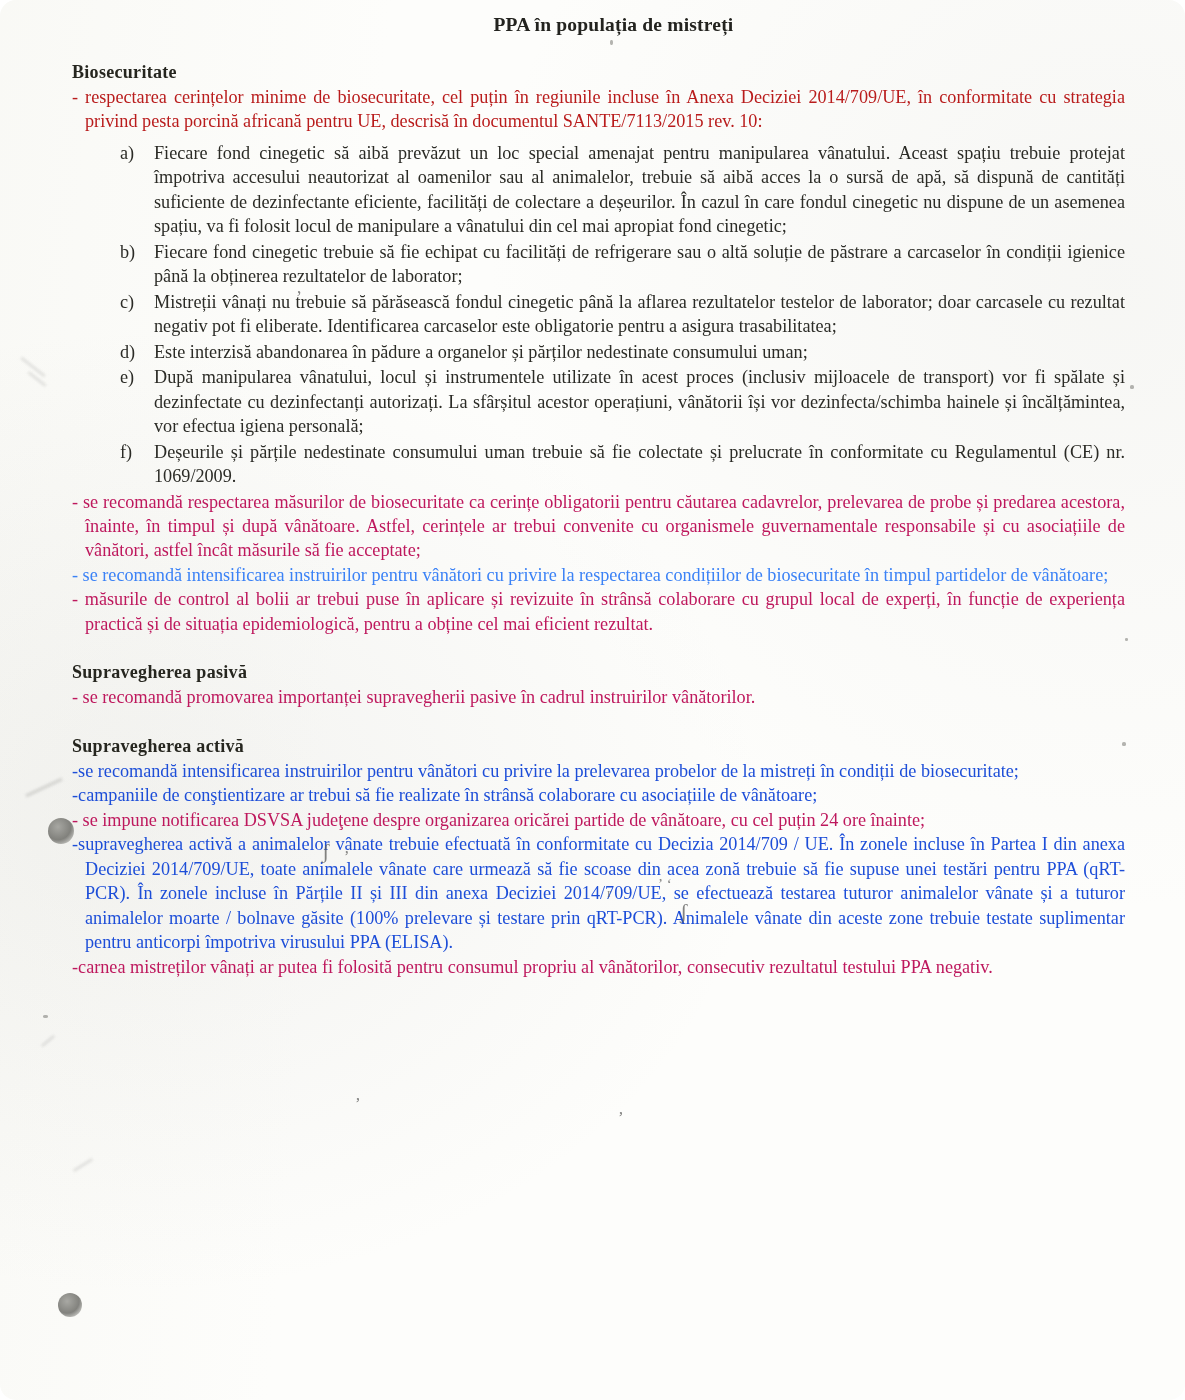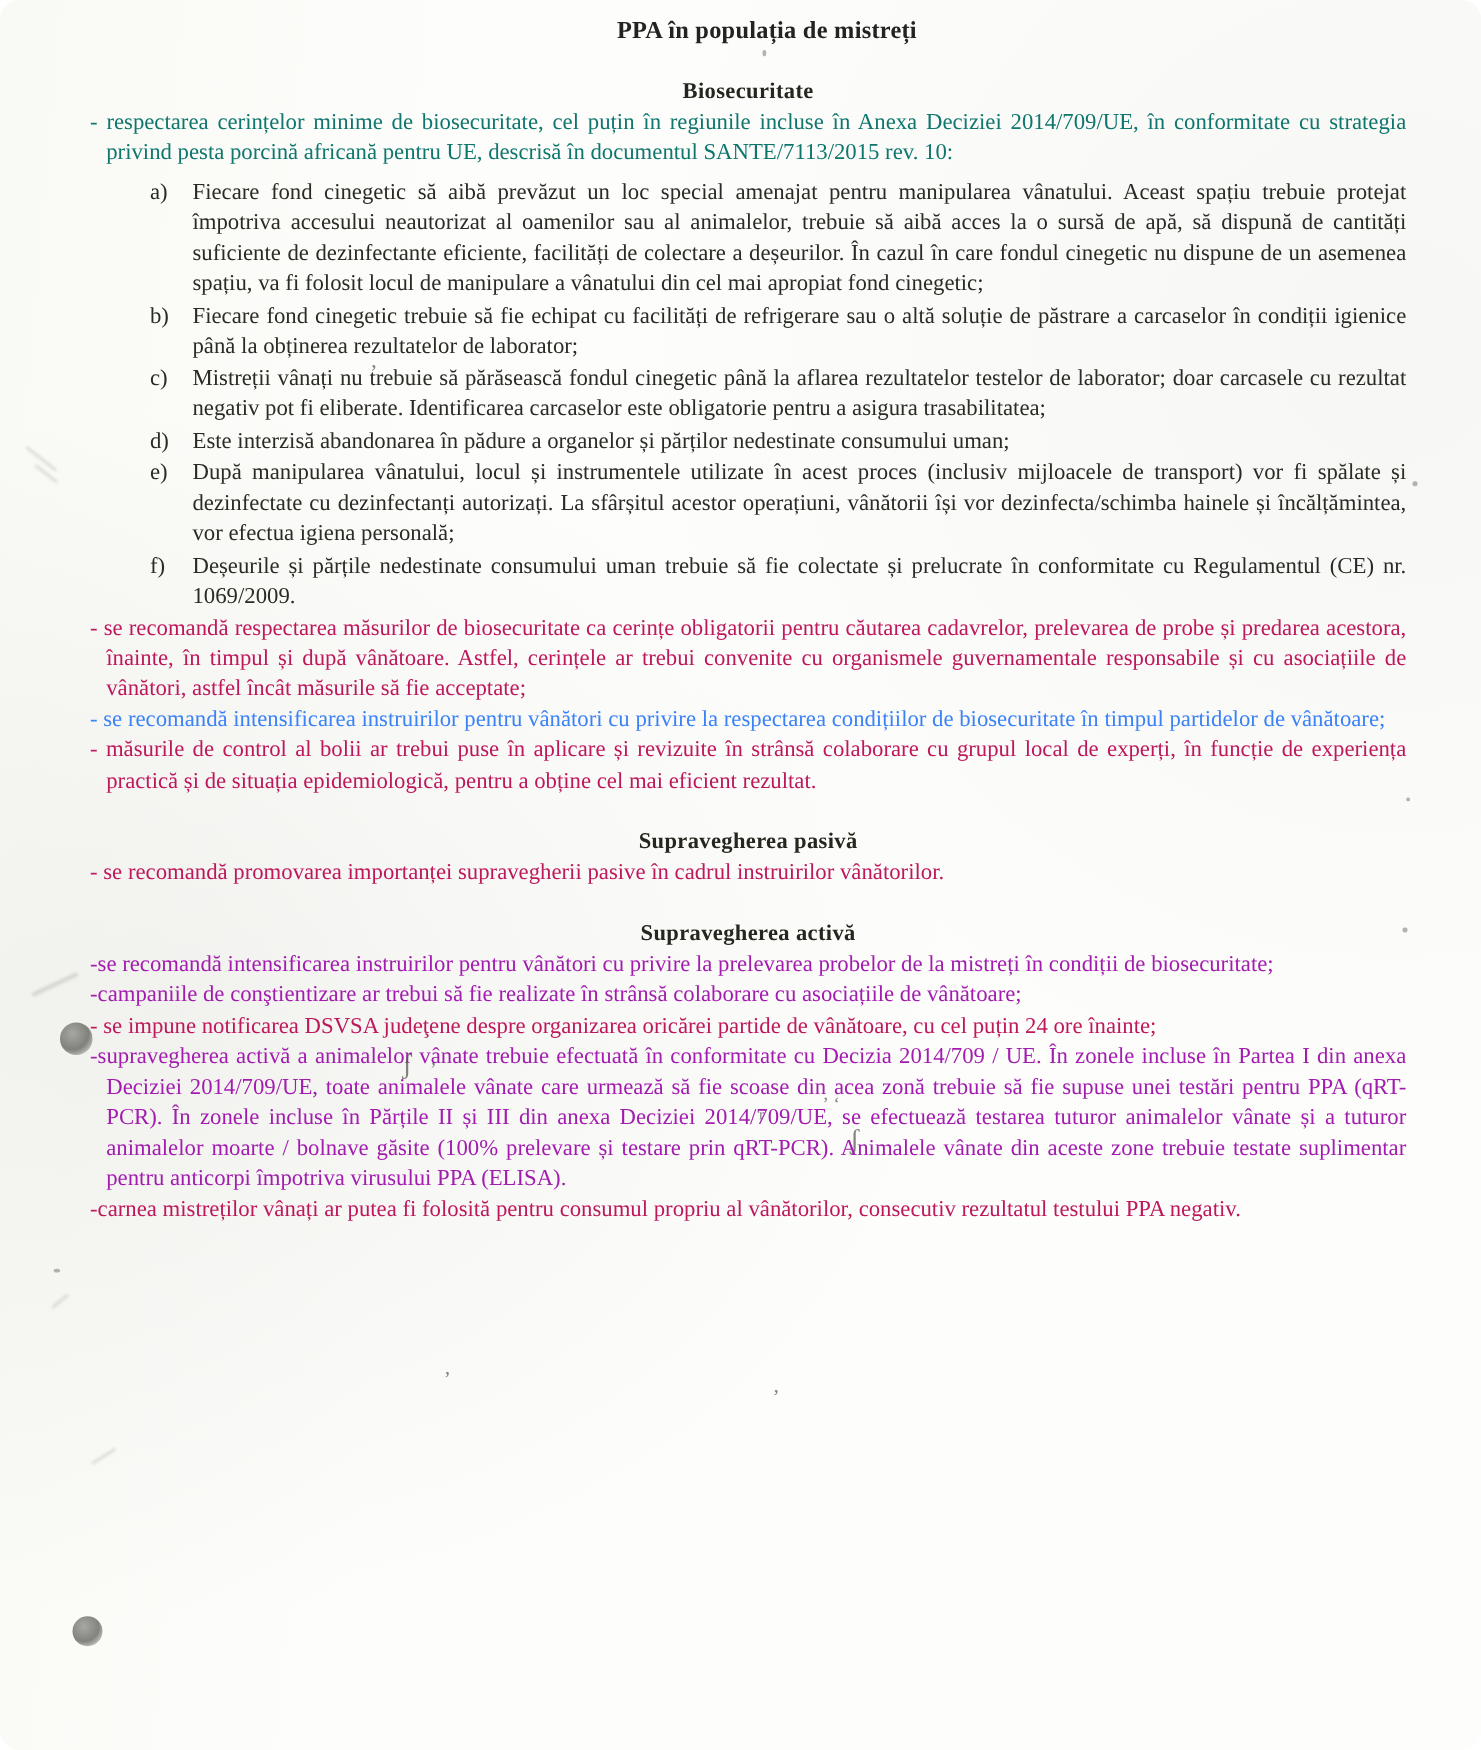--- a/index.html
+++ b/index.html
@@ -40,27 +40,26 @@
     color: #23231f;
     margin: 0 0 26px 0;
     padding-left: 30px;
   }
   .section-head {
     font-weight: bold;
     font-size: 18px;
     color: #26261f;
     letter-spacing: 0.3px;
     margin: 0 0 2px 0;
-    text-align: center;
   }
   p {
     margin: 0;
     font-size: 18.2px;
     line-height: 1.345;
-    color: #a21caf;
+    color: #1d4ed8;
     text-align: justify;
     text-justify: inter-word;
   }
   .dash-item {
     padding-left: 0;
     text-indent: 0;
     margin-bottom: 0px;
   }
   .hang {
     padding-left: 13px;
@@ -89,21 +88,21 @@
     flex: 1 1 auto;
     font-size: 18.2px;
     line-height: 1.345;
     color: #2b2b26;
     text-align: justify;
   }
   .indent-block {
     margin-left: 42px;
   }
   
-  .fade-1 { color: #0f766e; }
+  .fade-1 { color: #b91c1c; }
   .fade-2 { color: #3b82f6; }
   .fade-3 { color: #9a9a90; }
   .faint { color: #be185d; }
   .gap-s { height: 7px; }
   .gap-l { height: 26px; }
 
   
   .blob {
     position: absolute;
     border-radius: 50%;

